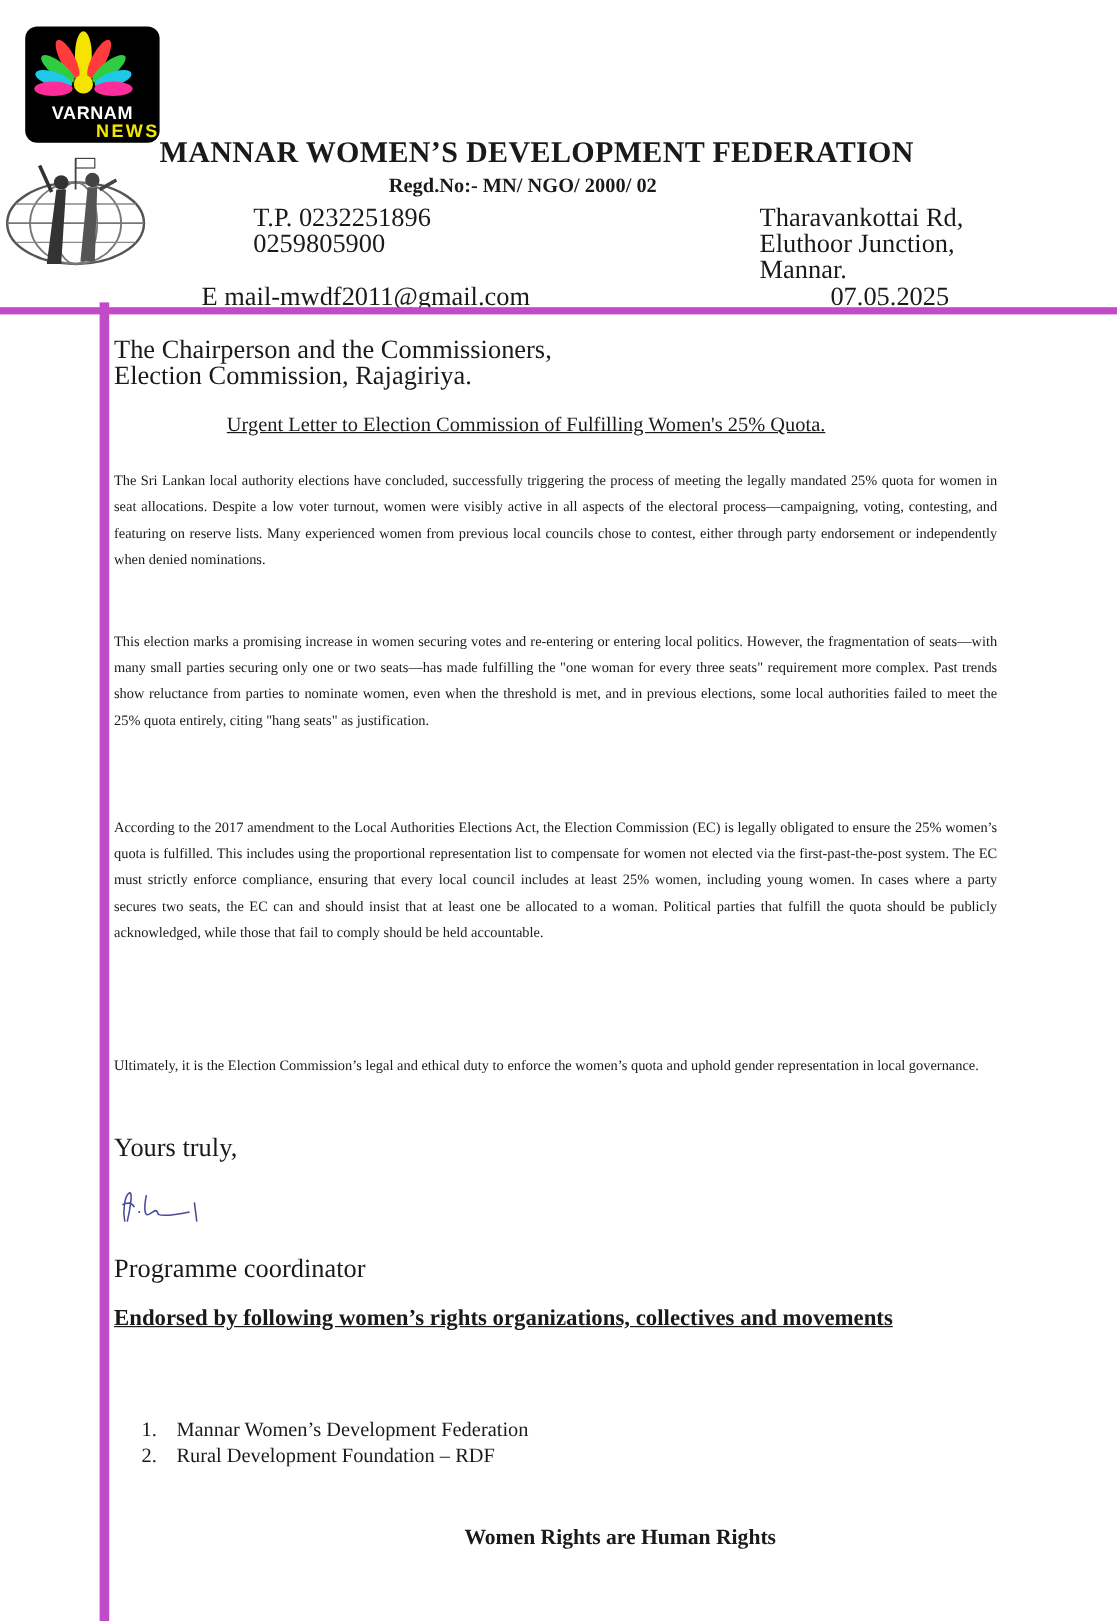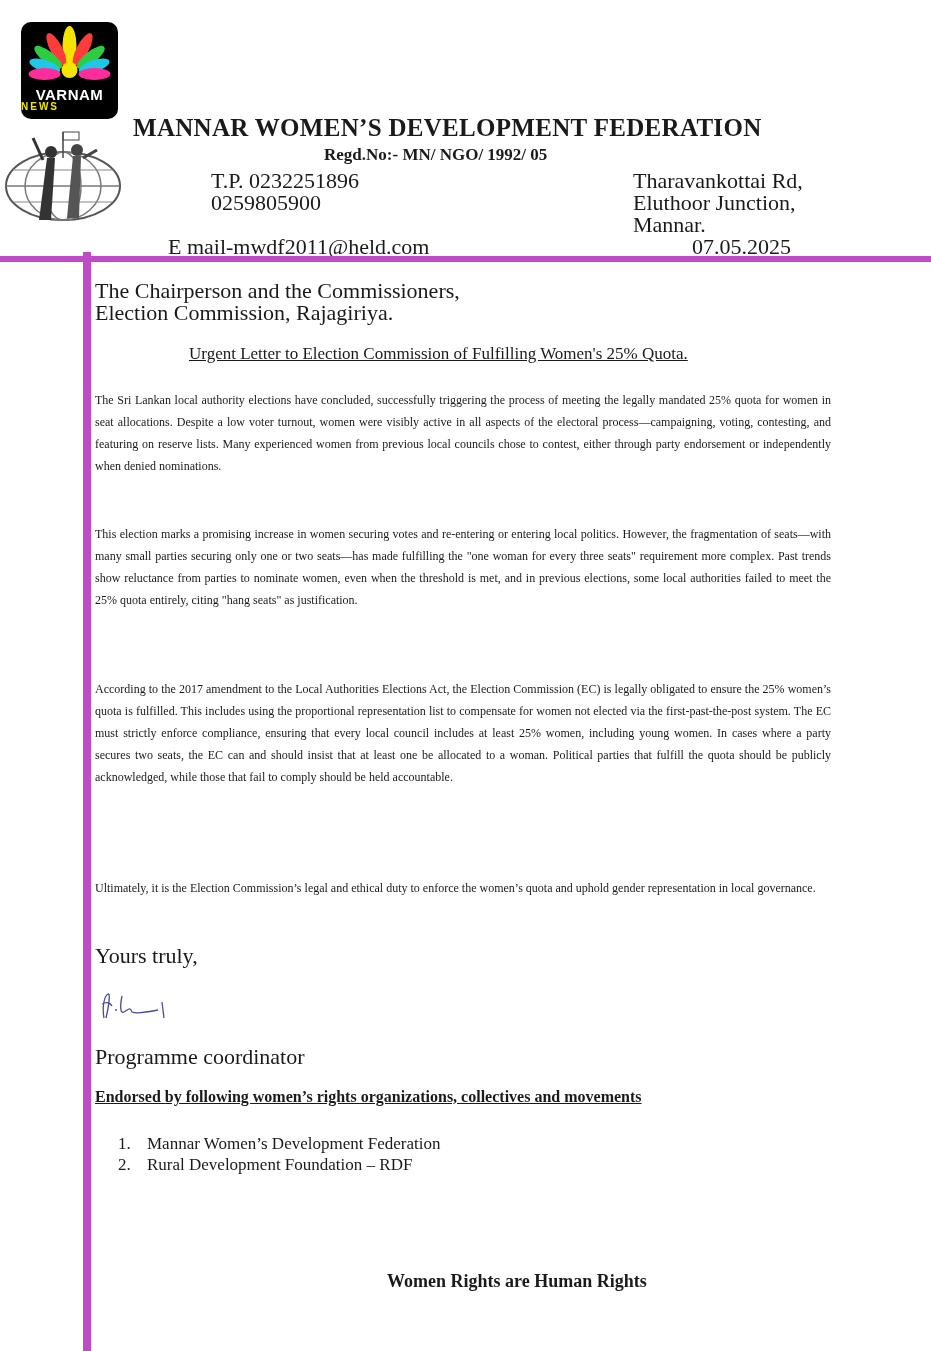--- a/index.html
+++ b/index.html
@@ -1,32 +1,32 @@
 <!DOCTYPE html>
 <html><head>
 <meta charset="utf-8">
 <style>
   html, body { margin:0; padding:0; background:#ffffff; }
   body { width:931px; height:1351px; position:relative; overflow:hidden;
          font-family:"Liberation Serif","DejaVu Serif",serif; color:#1a1a1a; }
   .abs { position:absolute; }
-  .logo-box { left:21px; top:22px; width:97px; height:97px; background:#000; border-radius:10px; overflow:hidden; }
+  .logo-box { left:21px; top:22px; width:112px; height:97px; background:#000; border-radius:10px; overflow:hidden; }
   .logo-box .v { position:absolute; left:0; right:0; top:64px; text-align:center; color:#fff;
                  font-family:"Liberation Sans","DejaVu Sans",sans-serif; font-weight:bold; font-size:15px; letter-spacing:0.5px; }
-  .logo-box .n { position:absolute; left:0; right:0; top:79px; text-align:left; color:#f2e600;
-                 font-family:"Liberation Sans","DejaVu Sans",sans-serif; font-weight:bold; font-size:10px; letter-spacing:2px; }
+  .logo-box .n { position:absolute; left:0; right:0; top:79px; text-align:right; color:#f2e600;
+                 font-family:"Liberation Sans","DejaVu Sans",sans-serif; font-weight:bold; font-size:15px; letter-spacing:2px; }
   .org-title { left:133px; top:114px; font-size:25px; font-weight:bold; letter-spacing:0.3px; white-space:nowrap; }
   .regd { left:324px; top:145px; font-size:17px; font-weight:bold; white-space:nowrap; }
   .hdr { font-size:22px; white-space:nowrap; }
   .hline { left:0; top:256px; width:931px; height:6px; background:#c04ac8; }
   .vline { left:83px; top:252px; width:8px; height:1099px; background:#c04ac8; }
   .body-text { left:95px; width:736px; font-size:12px; line-height:22px; text-align:justify; }
   .subject { left:189px; top:344px; font-size:17px; font-weight:normal; text-decoration:underline; white-space:nowrap; }
-  .endorse { left:95px; top:1088px; font-size:16px; font-weight:bold; text-decoration:underline; white-space:nowrap; }
-  .list-item { left:118px; font-size:17px; white-space:nowrap; }
+  .endorse { left:95px; top:1088px; font-size:19px; font-weight:bold; text-decoration:underline; white-space:nowrap; }
+  .list-item { left:118px; font-size:17px; white-space:nowrap;margin-top:48px; }
   .list-item .num { display:inline-block; width:29px; }
   .footer { left:387px; top:1271px; font-size:18px; font-weight:bold; white-space:nowrap; }
 </style>
 </head>
 <body>
 
 <div class="abs logo-box">
   <svg width="97" height="64" viewBox="0 0 97 64" style="position:absolute;left:0;top:0">
     <g transform="translate(48.5,52)">
       <ellipse cx="0" cy="-28" rx="7" ry="20" fill="#f5e400"></ellipse>
@@ -56,27 +56,27 @@
   <path d="M44 30 L36 92 L48 92 L52 30 Z" fill="#333"></path>
   <line x1="40" y1="32" x2="30" y2="10" stroke="#333" stroke-width="3"></line>
   <circle cx="74" cy="22" r="6" fill="#444"></circle>
   <path d="M70 28 L64 90 L76 90 L78 28 Z" fill="#555"></path>
   <line x1="80" y1="30" x2="94" y2="22" stroke="#444" stroke-width="3"></line>
   <line x1="60" y1="4" x2="60" y2="30" stroke="#444" stroke-width="1.5"></line>
   <rect x="60" y="4" width="16" height="8" fill="none" stroke="#444" stroke-width="1"></rect>
 </svg>
 
 <div class="abs org-title">MANNAR WOMEN’S DEVELOPMENT FEDERATION</div>
-<div class="abs regd">Regd.No:- MN/ NGO/ 1992/ 05</div>
+<div class="abs regd">Regd.No:- MN/ NGO/ 2000/ 02</div>
 <div class="abs hdr" style="left:211px;top:168px">T.P. 0232251896</div>
 <div class="abs hdr" style="left:211px;top:190px">0259805900</div>
 <div class="abs hdr" style="left:633px;top:168px">Tharavankottai  Rd,</div>
 <div class="abs hdr" style="left:633px;top:190px">Eluthoor Junction,</div>
 <div class="abs hdr" style="left:633px;top:212px">Mannar.</div>
-<div class="abs hdr" style="left:168px;top:234px">E mail-mwdf2011@held.com</div>
+<div class="abs hdr" style="left:168px;top:234px">E mail-mwdf2011@gmail.com</div>
 <div class="abs hdr" style="left:692px;top:234px">07.05.2025</div>
 
 <div class="abs hline"></div>
 <div class="abs vline"></div>
 
 <div class="abs hdr" style="left:95px;top:278px">The Chairperson and the Commissioners,</div>
 <div class="abs hdr" style="left:95px;top:300px">Election Commission, Rajagiriya.</div>
 
 <div class="abs subject">Urgent Letter to Election Commission of Fulfilling Women's 25% Quota.</div>
 

